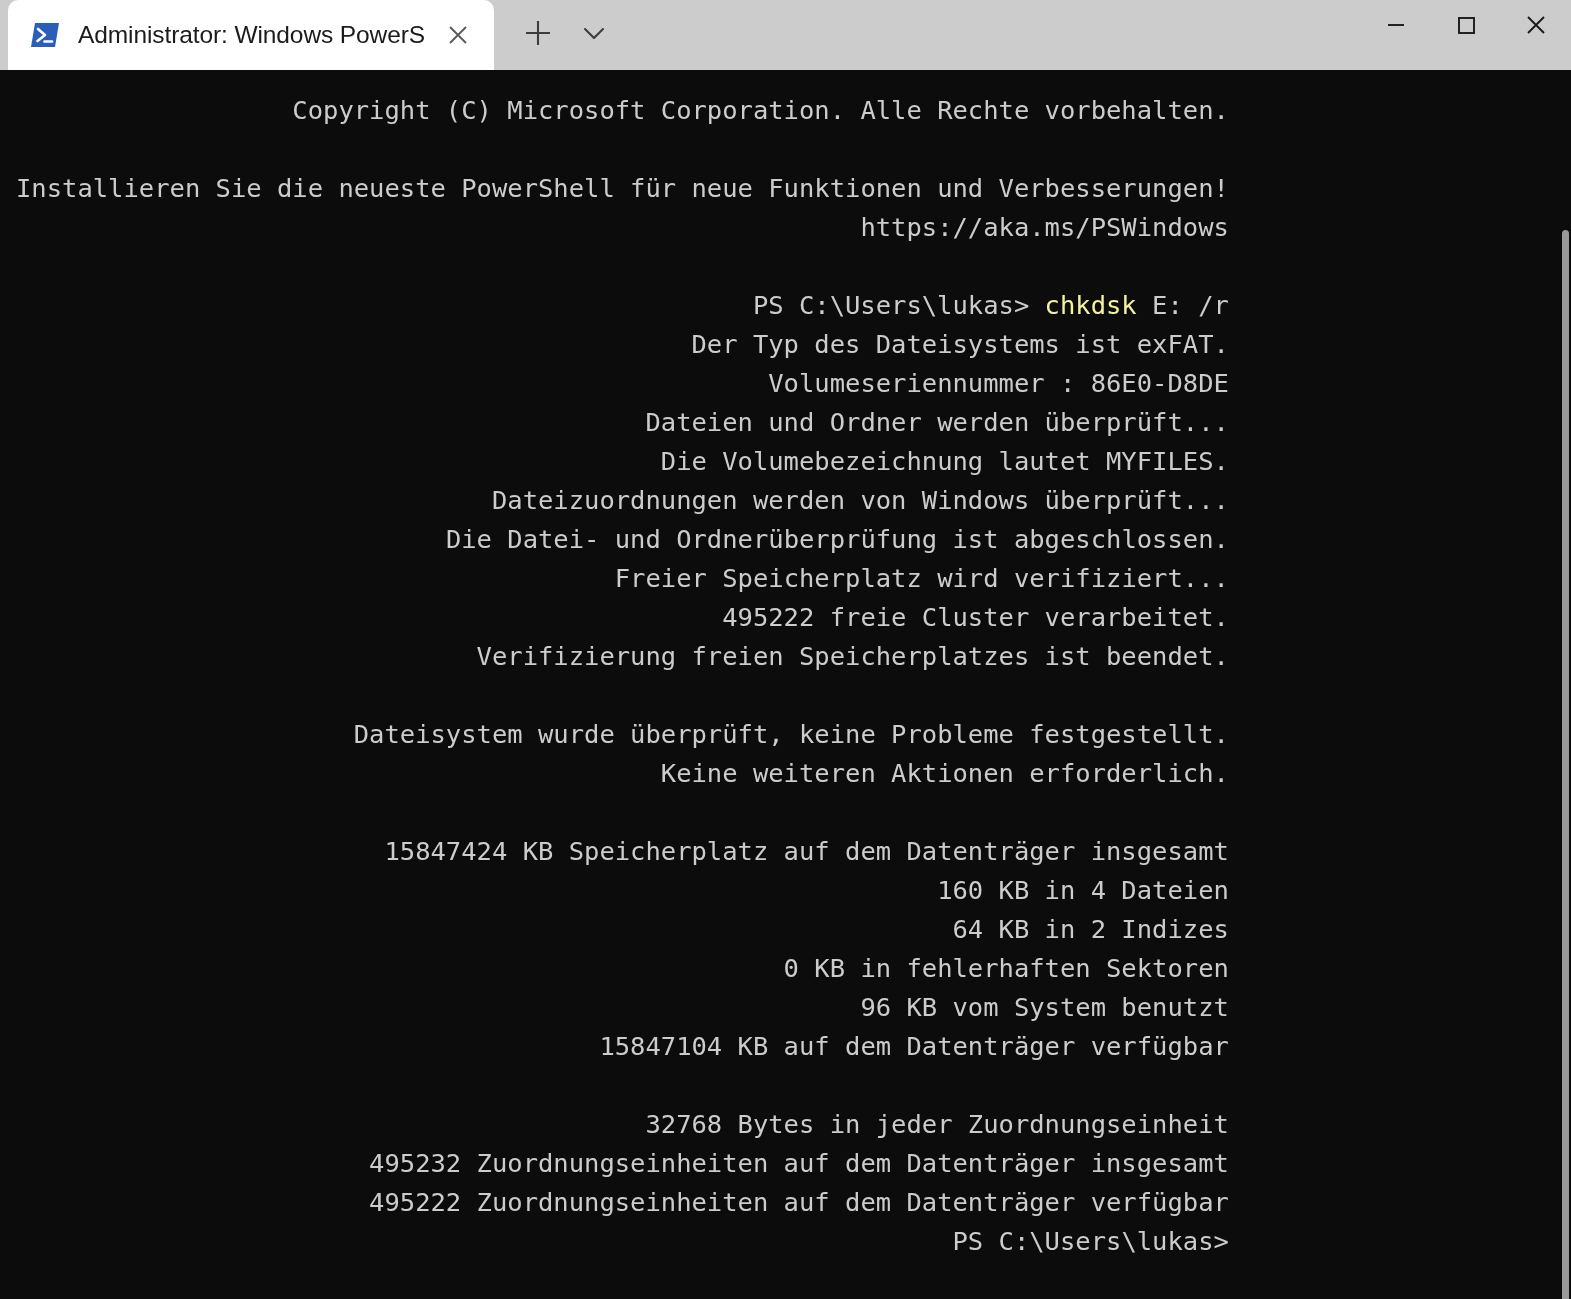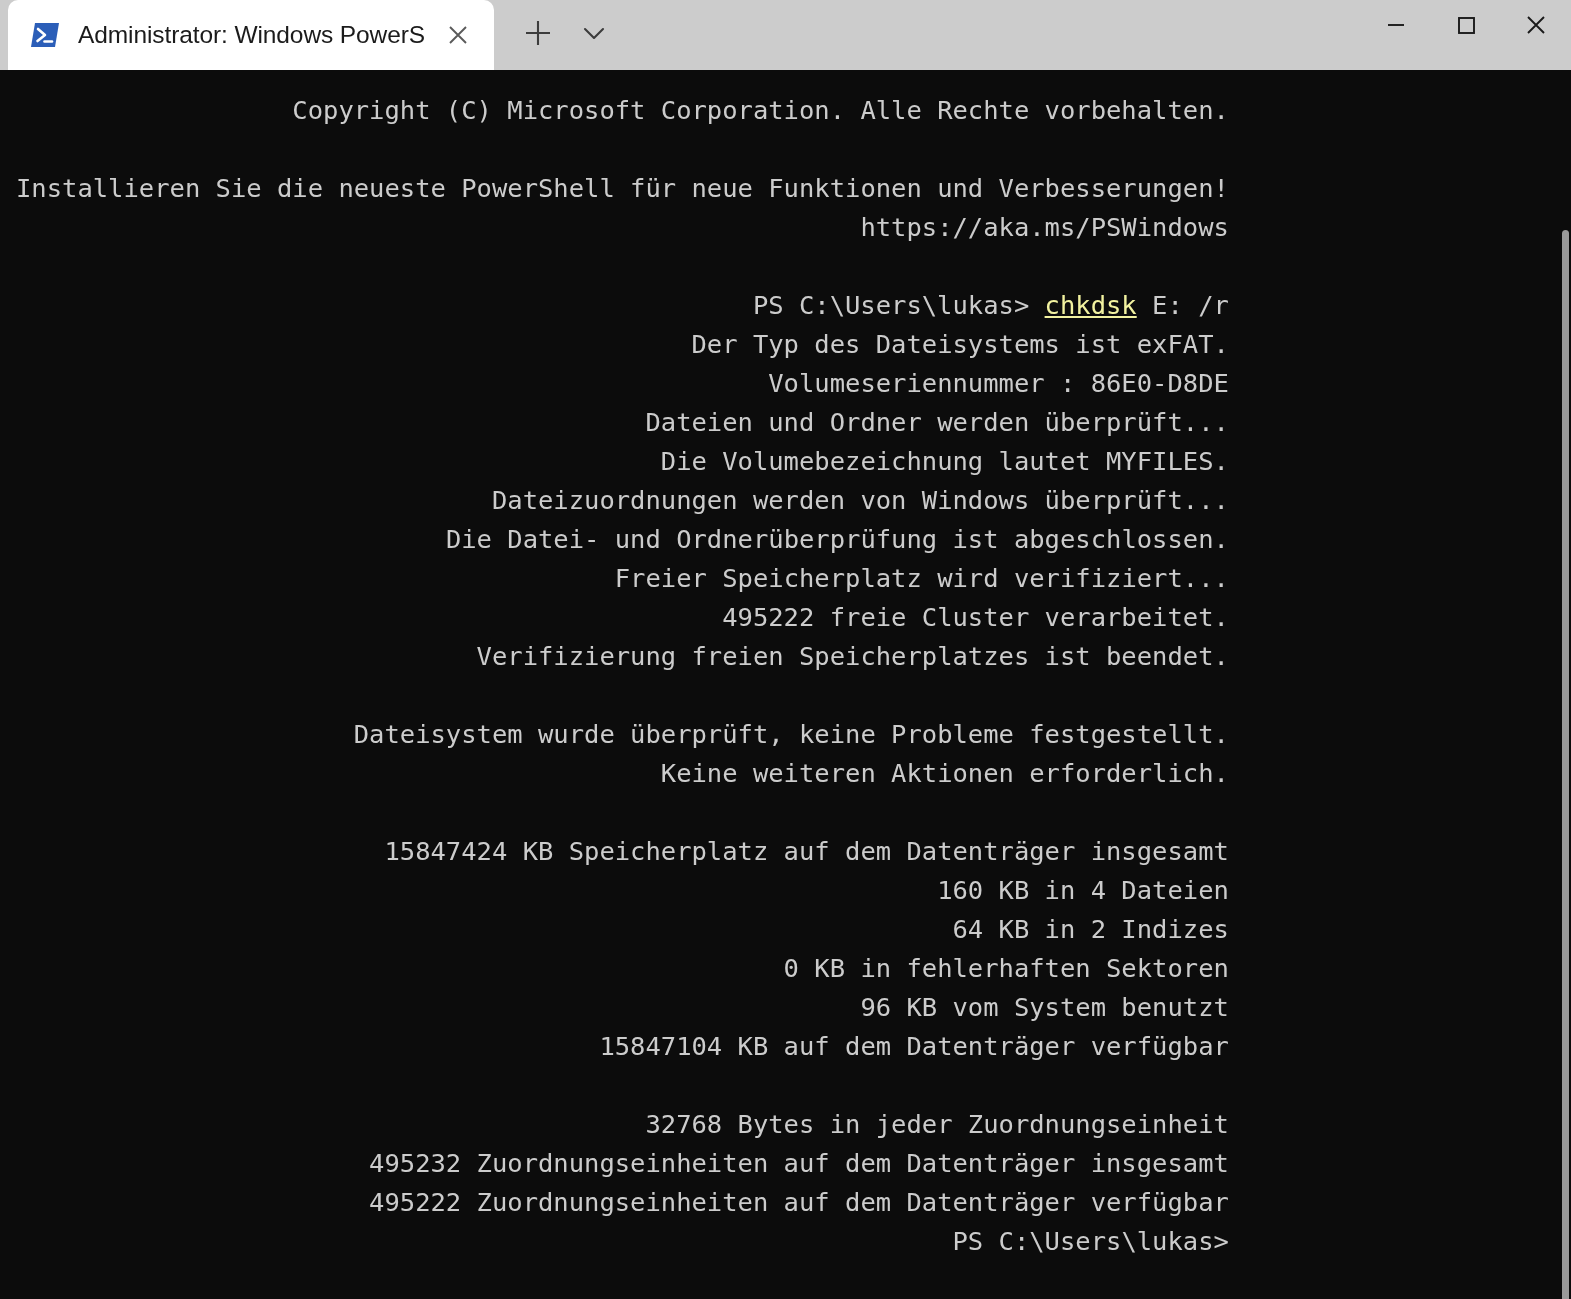--- a/index.html
+++ b/index.html
@@ -133,21 +133,21 @@
     top: 21px;
     font-family: "DejaVu Sans Mono", monospace;
     font-size: 25.5px;
     line-height: 39px;
     color: #cccccc;
     white-space: pre;
     letter-spacing: 0px;
   }
 
   .line { height: 39px; white-space: pre; text-align: right; }
-  .cmd  { color: #f2f2a0; text-decoration: underline; }
+  .cmd  { color: #f2f2a0; }
 
   #scrollbar-track {
     position: absolute;
     right: 0;
     top: 70px;
     width: 18px;
     height: 1229px;
     background: transparent;
   }
   #scrollbar-thumb {

